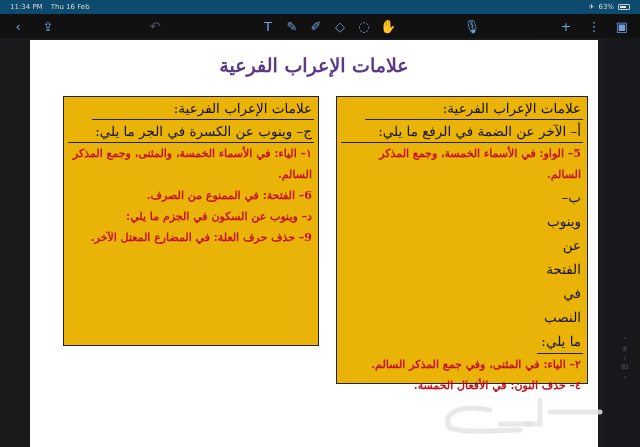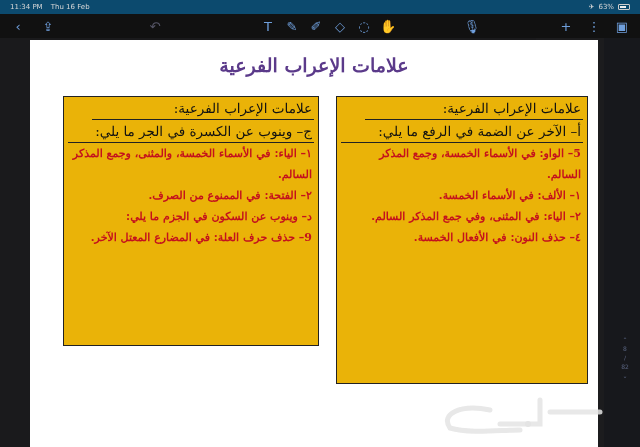--- a/index.html
+++ b/index.html
@@ -65,30 +65,30 @@
 </div>
 
 <div class="page-wrap">
   <div class="page">
     <div class="title">علامات الإعراب الفرعية</div>
 
     <div class="box box-right">
       <div class="hdr">علامات الإعراب الفرعية:</div>
       <div class="hdr full">أ– الآخر عن الضمة في الرفع ما يلي:</div>
       <div class="red">5– الواو: في الأسماء الخمسة، وجمع المذكر السالم.</div>
-      <div class="red">١– الألف: في الأسماء الخمسة.</div>
+      <div class="hdr full" style="margin-left:200px;line-height:24px">ب– وينوب عن الفتحة في النصب ما يلي:</div>
       <div class="red">٢– الياء: في المثنى، وفي جمع المذكر السالم.</div>
       <div class="red">٤– حذف النون: في الأفعال الخمسة.</div>
     </div>
 
     <div class="box box-left">
       <div class="hdr">علامات الإعراب الفرعية:</div>
       <div class="hdr full">ج– وينوب عن الكسرة في الجر ما يلي:</div>
       <div class="red">١– الياء: في الأسماء الخمسة، والمثنى، وجمع المذكر السالم.</div>
-      <div class="red">٢– الفتحة: في الممنوع من الصرف.</div>
+      <div class="red">6– الفتحة: في الممنوع من الصرف.</div>
       <div class="red">د– وينوب عن السكون في الجزم ما يلي:</div>
       <div class="red">9– حذف حرف العلة: في المضارع المعتل الآخر.</div>
     </div>
 
     <svg class="watermark" viewBox="0 0 190 42" style="left:400px;top:354px;">
       <g fill="none" stroke="#e4e4e4" stroke-width="5" stroke-linecap="round" opacity="0.85">
         <path d="M170 18 L120 18"></path>
         <path d="M110 6 L110 30 L70 30"></path>
         <path d="M60 16 C30 10 10 20 20 34 C40 40 70 36 90 36"></path>
       </g>

